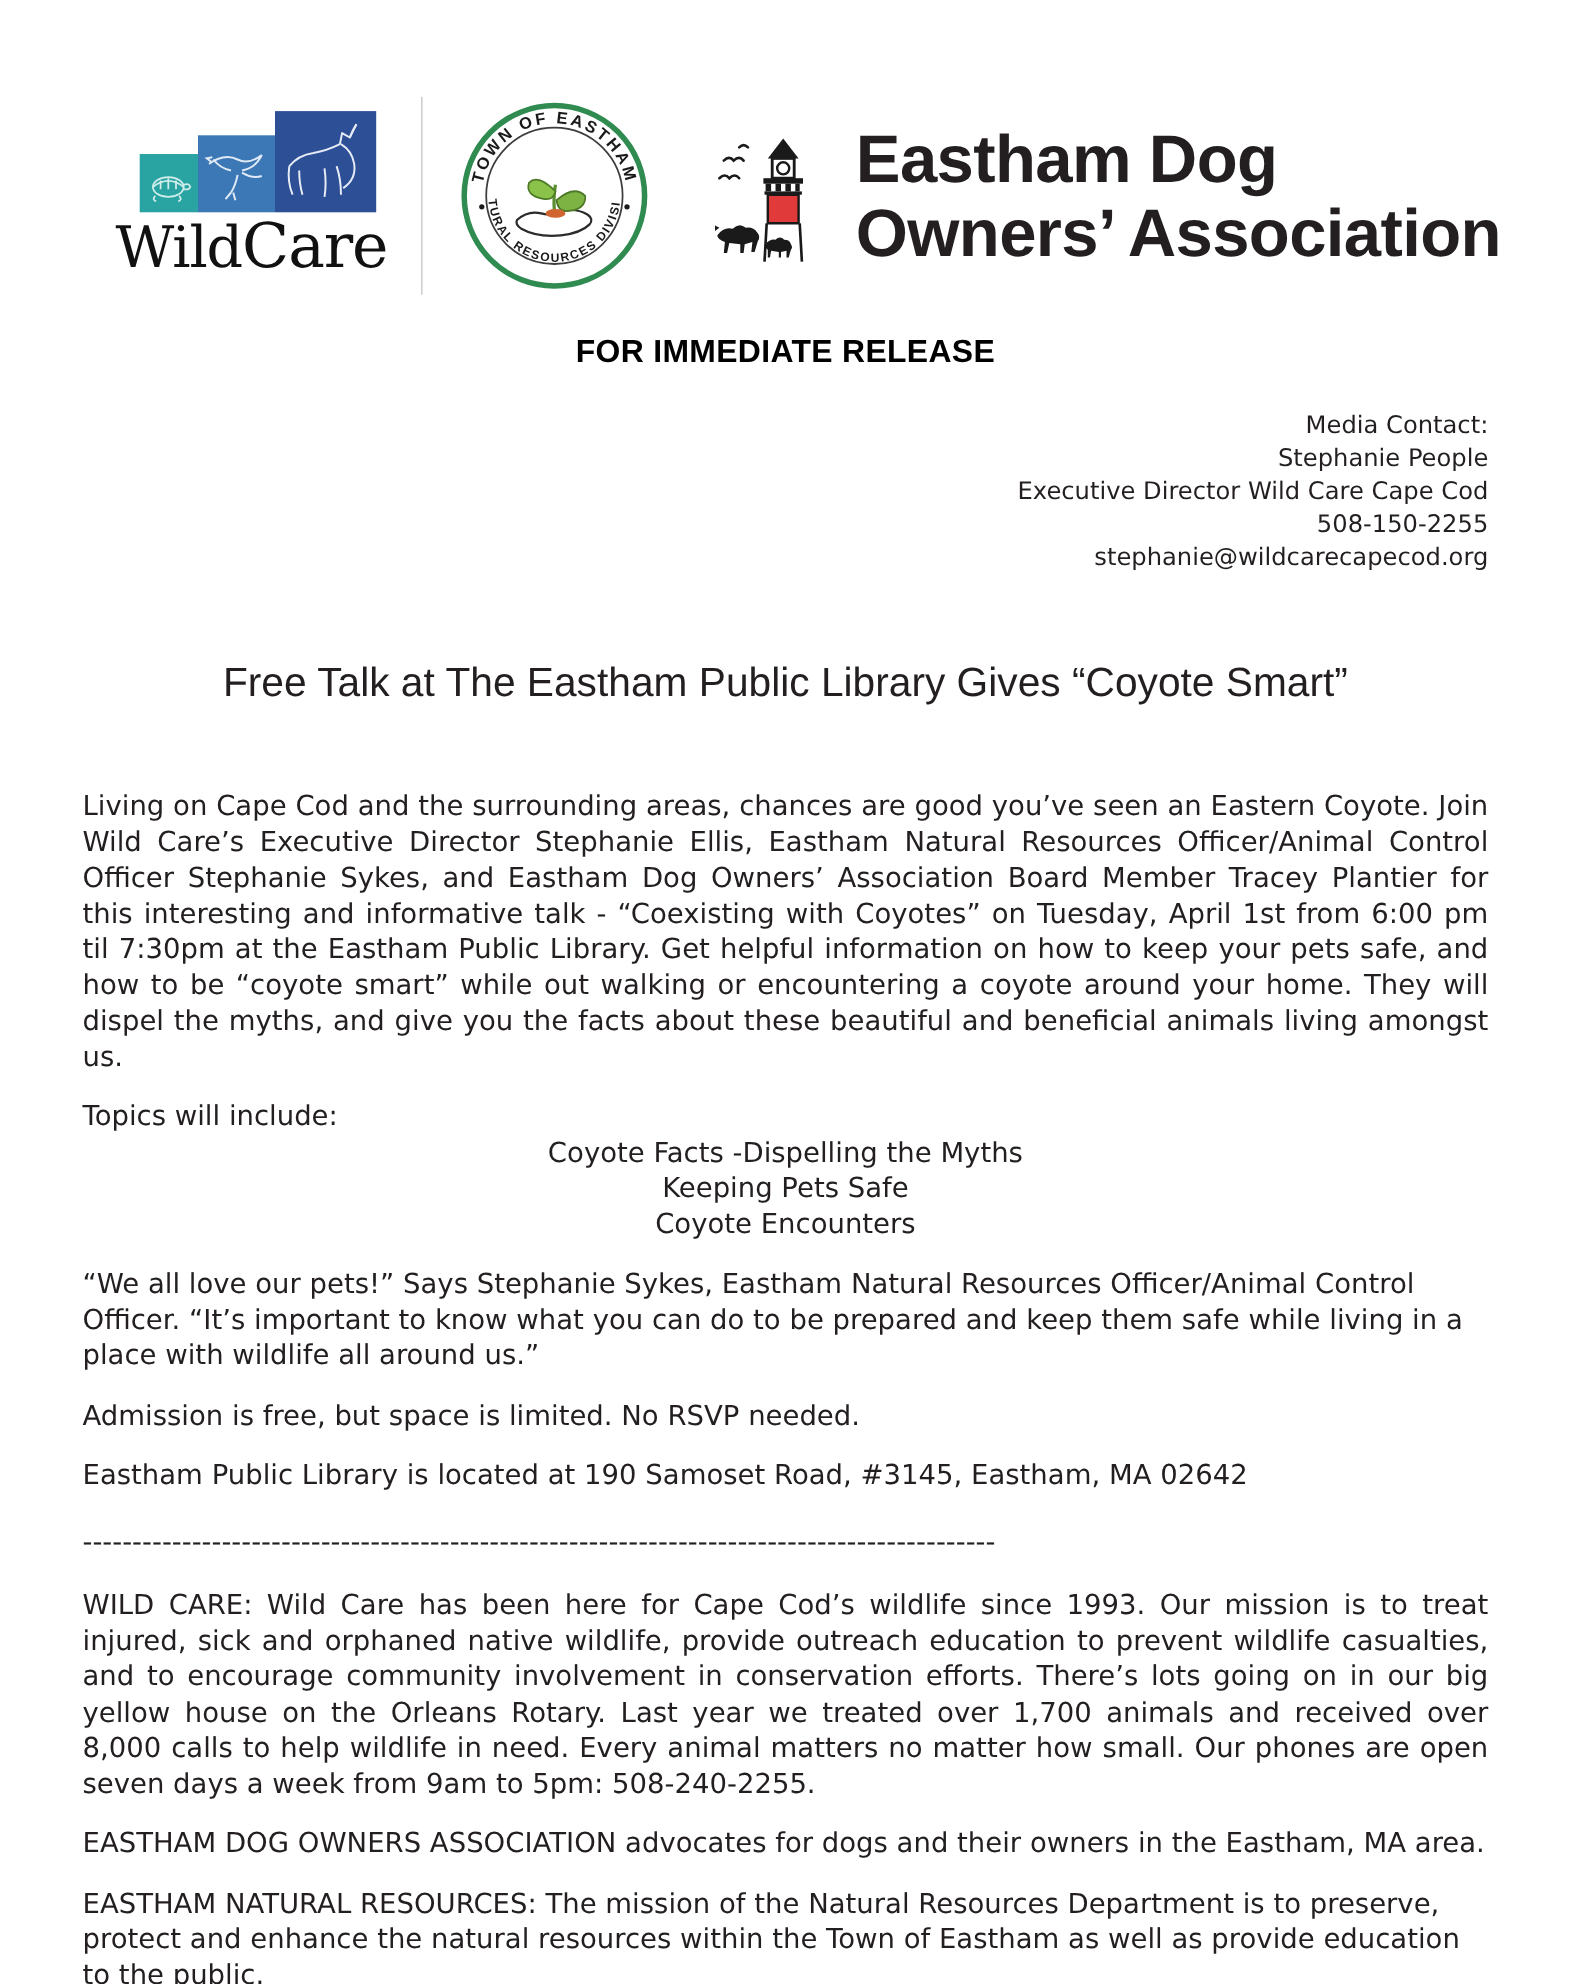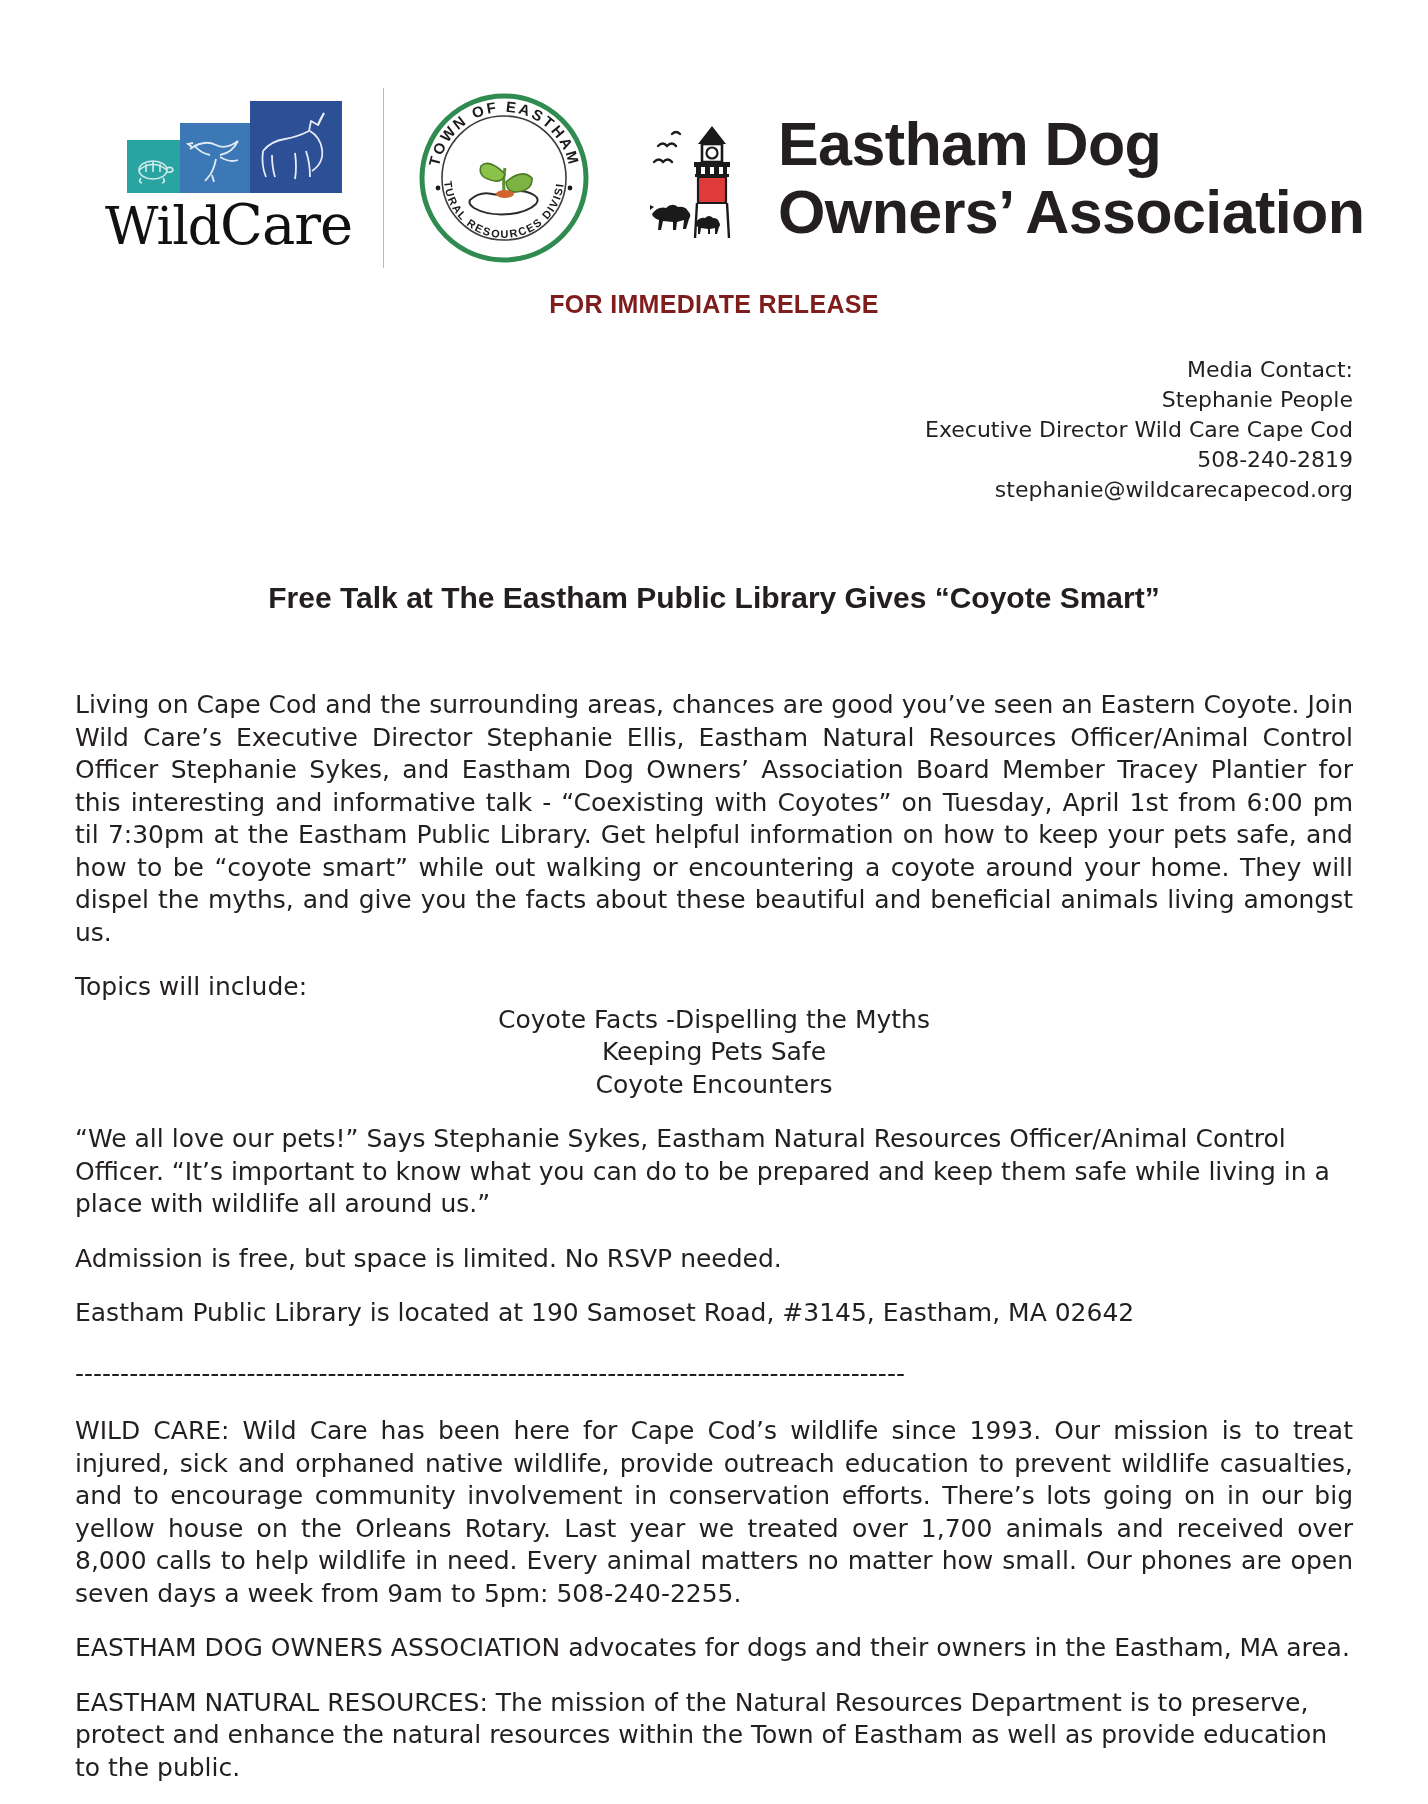--- a/index.html
+++ b/index.html
@@ -97,41 +97,41 @@
     letter-spacing: -0.6px;
     color: #231f20;
     white-space: nowrap;
   }
 
   
   .release-label {
     text-align: center;
     font-family: "Liberation Sans", sans-serif;
     font-weight: bold;
-    font-size: 25px;
+    font-size: 29px;
     letter-spacing: 0.3px;
-    margin-top: 12px;
-    color: #7f1d1d;
+    margin-top: 26px;
+    color: #000000;
   }
 
   
   .contact {
     text-align: right;
     font-size: 22px;
     line-height: 1.36;
     margin-top: 36px;
     color: #231f20;
   }
 
   
   .headline {
     text-align: center;
     font-family: "Liberation Sans", sans-serif;
-    font-weight: bold;
-    font-size: 30px;
+    font-weight: normal;
+    font-size: 37px;
     line-height: 1.42;
     margin-top: 72px;
     color: #231f20;
   }
 
   
   .body-wrap { margin-top: 70px; }
   p.para {
     margin: 0 0 22px 0;
     font-size: 25px;
@@ -275,21 +275,21 @@
       </div>
     </div>
   </div>
 
   <div class="release-label">FOR IMMEDIATE RELEASE</div>
 
   <div class="contact">
     <div>Media Contact:</div>
     <div>Stephanie People</div>
     <div>Executive Director Wild Care Cape Cod</div>
-    <div>508-240-2819</div>
+    <div>508-150-2255</div>
     <div>stephanie@wildcarecapecod.org</div>
   </div>
 
   <div class="headline">
     <div>Free Talk at The Eastham Public Library Gives “Coyote Smart”</div>
   </div>
 
   <div class="body-wrap">
 
     <p class="para">Living on Cape Cod and the surrounding areas, chances are good you’ve seen an Eastern Coyote. Join Wild Care’s Executive Director Stephanie Ellis, Eastham Natural Resources Officer/Animal Control Officer Stephanie Sykes, and Eastham Dog Owners’ Association Board Member Tracey Plantier for this interesting and informative talk - “Coexisting with Coyotes” on Tuesday, April 1st from 6:00 pm til 7:30pm at the Eastham Public Library. Get helpful information on how to keep your pets safe, and how to be “coyote smart” while out walking or encountering a coyote around your home. They will dispel the myths, and give you the facts about these beautiful and beneficial animals living amongst us.</p>

